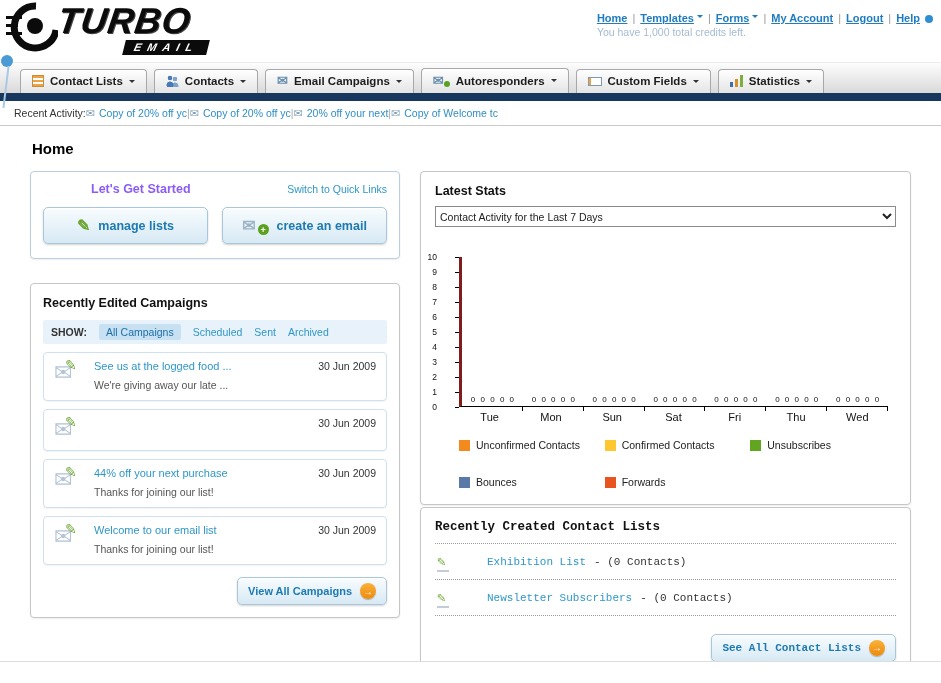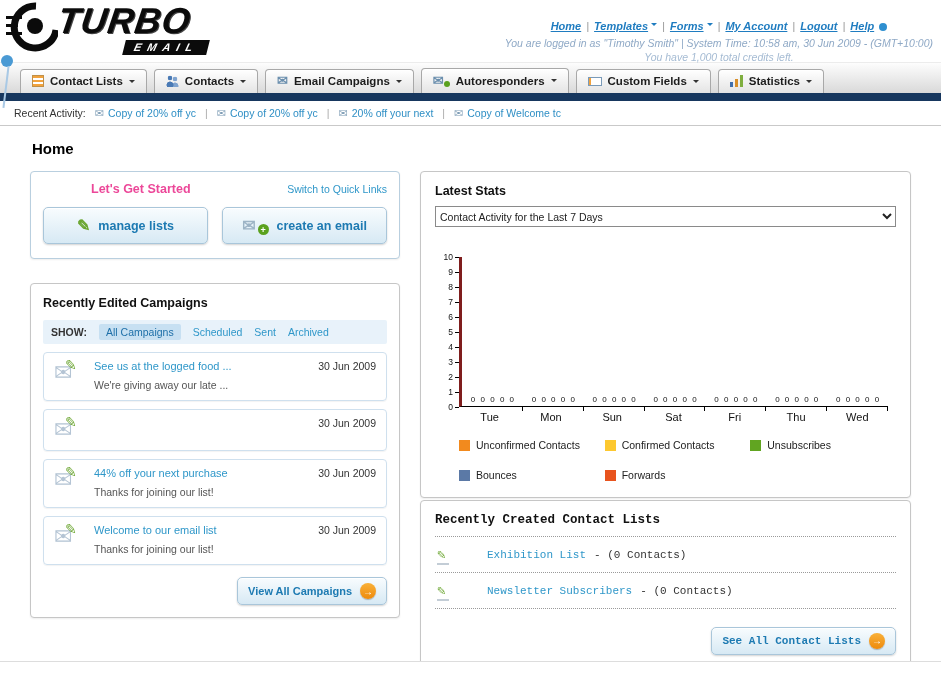--- a/index.html
+++ b/index.html
@@ -17,21 +17,21 @@
   .logo-txt {
     font-style: italic; font-weight: bold; font-size: 36px; letter-spacing: 1px;
     color: #0b0b0b; transform: skewX(-8deg); line-height: 38px;
     text-shadow: 1px 1px 0 #444;
   }
   .logo-sub {
     position: absolute; left: 118px; top: 38px; background: #0b0b0b; color: #fff;
     font-weight: bold; font-style: italic; font-size: 11px; letter-spacing: 6px;
     padding: 1px 10px 2px; transform: skewX(-14deg);
   }
-  .header-right { position: absolute; right: 8px; top: 20px; text-align: center; font-style: italic; }
+  .header-right { position: absolute; right: 8px; top: 12px; text-align: left; }
   .top-links { font-size: 11px; font-weight: bold; }
   .top-links a { color: #1f7cc0; text-decoration: underline; }
   .top-links .sep { color: #999; margin: 0 5px; font-weight: normal; }
   .tri { display: inline-block; width: 0; height: 0; border: 3px solid transparent; border-top-color: #1f7cc0; margin-left: 3px; vertical-align: 1px; }
   .help-dot { display: inline-block; width: 8px; height: 8px; border-radius: 50%; background: #2e8fd0; margin-left: 5px; vertical-align: -1px; }
   .login-line { font-size: 10.5px; color: #8fa9c6; margin-top: 5px; }
   .credits-line { font-size: 10.5px; color: #a5bbd3; margin-top: 2px; }
 
   
   .decor-bubble { position: absolute; left: 1px; top: 55px; width: 12px; height: 12px; border-radius: 50%; background: #4a9ad4; }
@@ -66,42 +66,42 @@
     background:
       linear-gradient(#3f6fae,#3f6fae) 0px bottom/3px 5px no-repeat,
       linear-gradient(#d98f2a,#d98f2a) 5px bottom/3px 8px no-repeat,
       linear-gradient(#7fae3f,#7fae3f) 10px bottom/3px 12px no-repeat; }
 
   .navybar { height: 8px; background: #17375e; }
 
   
   .activity {
     height: 25px; display: flex; align-items: center; padding: 0 14px;
-    border-bottom: 1px solid #c9c9c9; font-size: 10.5px; background: #fff; gap: 9px;
+    border-bottom: 1px solid #c9c9c9; font-size: 10.5px; background: #fff; 
   }
   .activity-label { color: #333; }
   .ra-item { display: inline-flex; align-items: center; gap: 4px; }
   .ra-item .env { font-size: 11px; color: #7d9cb5; }
   .ra-item a { color: #2f8fc5; }
   .activity .sep { color: #aaa; }
 
   
   .main { padding: 8px 30px 0; }
   .page-title { font-size: 15px; font-weight: bold; color: #000; margin: 6px 0 14px 2px; }
   .cols { display: flex; gap: 20px; align-items: flex-start; }
   .col-left { width: 370px; flex: 0 0 370px; }
   .col-right { flex: 1; }
 
   .panel { background: #fff; border: 1px solid #c6c6c6; border-radius: 4px; padding: 12px 14px; box-shadow: 0 1px 2px rgba(0,0,0,.07); }
   .panel-title { font-size: 12.5px; font-weight: bold; color: #111; }
 
   
   .gs-panel { border-color: #b9cfdf; padding: 10px 12px 14px; }
   .gs-head { display: flex; justify-content: space-between; align-items: center; }
-  .gs-head .panel-title { color: #ec4899; padding-left: 48px; }
+  .gs-head .panel-title { color: #8b5cf6; padding-left: 48px; }
   .gs-link { font-size: 10.5px; color: #2f97c9; }
   .gs-btnrow { display: flex; gap: 14px; margin-top: 11px; }
   .btn {
     display: inline-flex; align-items: center; justify-content: center; gap: 8px;
     border: 1px solid #a9c6da; border-radius: 5px;
     background: linear-gradient(#f8fcfe, #d7e9f4);
     box-shadow: 0 1px 2px rgba(0,0,0,.18), inset 0 1px 0 #fff;
     color: #1d7ab2; font-weight: bold; cursor: pointer; font-family: inherit;
   }
   .gs-btn { width: 166px; padding: 8px 10px; font-size: 12.5px; }
@@ -128,32 +128,32 @@
   .btn-sm { padding: 5px 10px; font-size: 11px; }
   .orange-arrow { display: inline-flex; align-items: center; justify-content: center;
     width: 16px; height: 16px; border-radius: 50%;
     background: linear-gradient(#f9b13a, #ee8a0c); color: #fff; font-size: 10px; font-weight: bold;
     box-shadow: 0 1px 1px rgba(0,0,0,.25); }
 
   
   .stats-select { width: 100%; height: 21px; margin-top: 8px; font-size: 10.5px; font-family: inherit; border: 1px solid #8a8a8a; background: #fff; color: #222; }
   .chart-wrap { display: flex; margin-top: 30px; }
   .chart-y { position: relative; width: 24px; height: 150px; flex: 0 0 24px; }
-  .ylab { position: absolute; right: 0; display: flex; align-items: center; gap: 2px; transform: translateY(50%); }
+  .ylab { position: absolute; right: 0; display: flex; align-items: center; gap: 18px; transform: translateY(50%); }
   .ylab span { font-size: 8.5px; color: #111; }
   .ylab i { width: 4px; height: 1px; background: #000; }
   .chart-plot { flex: 1; height: 150px; border-left: 3px solid #7f1d1d; border-bottom: 1px solid #000; position: relative; display: flex; margin-right: 8px; }
   .cat-cell { flex: 1; position: relative; }
   .cat-cell .bars { position: absolute; left: 12%; right: 12%; bottom: 0; height: 100%; display: flex; align-items: flex-end; gap: 1px; }
   .cat-cell .bars i { flex: 1; display: block; }
   .cat-cell .zeros { position: absolute; bottom: 2px; width: 100%; text-align: center; font-size: 8px; color: #111; word-spacing: 3px; }
   .cat-cell .xtick { position: absolute; right: 0; bottom: -5px; width: 1px; height: 4px; background: #000; }
   .chart-x { display: flex; margin: 4px 8px 0 24px; }
   .xlab { flex: 1; text-align: center; font-size: 11px; color: #111; }
-  .legend { margin: 16px 0 4px 24px; display: flex; flex-wrap: wrap; row-gap: 18px; }
+  .legend { margin: 16px 0 4px 24px; display: flex; flex-wrap: wrap; row-gap: 25px; }
   .lg-entry { width: 33.33%; display: flex; align-items: center; gap: 6px; font-size: 10.5px; color: #222; }
   .lg-entry .sw { width: 11px; height: 11px; flex: 0 0 11px; }
 
   
   .cl-panel { margin-top: 2px; padding-bottom: 14px; font-family: Liberation Mono, monospace; }
   .cl-panel .panel-title { padding-bottom: 9px; border-bottom: 1px dotted #9a9a9a; }
   .cl-row { display: flex; align-items: center; gap: 8px; padding: 9px 2px; border-bottom: 1px dotted #9a9a9a; font-size: 11px; }
   .cl-icon { position: relative; width: 18px; }
   .cl-icon .p1 { font-size: 14px; color: #6aa52f; }
   .cl-icon .p2 { position: absolute; left: 0; bottom: -2px; width: 12px; height: 2px; background: #c3cdd6; }
@@ -178,21 +178,20 @@
     <div class="logo-txt">TURBO</div>
     <div class="logo-sub">EMAIL</div>
   </div>
   <div class="decor-bubble"></div>
   <div class="decor-line"></div>
 
   <div class="header-right">
     <div class="top-links">
       <a>Home</a><span class="sep">|</span><a>Templates</a><i class="tri"></i><span class="sep">|</span><a>Forms</a><i class="tri"></i><span class="sep">|</span><a>My Account</a><span class="sep">|</span><a>Logout</a><span class="sep">|</span><a>Help</a><span class="help-dot"></span>
     </div>
-    <div class="login-line">You are logged in as "Timothy Smith" | System Time: 10:58 am, 30 Jun 2009 - (GMT+10:00)</div>
     <div class="credits-line">You have 1,000 total credits left.</div>
   </div>
 </div>
 
 <div class="tabstrip">
   <div class="tab">
     <span class="ico ico-list"></span>
     <span>Contact Lists</span>
     <span class="arr"></span>
   </div>

